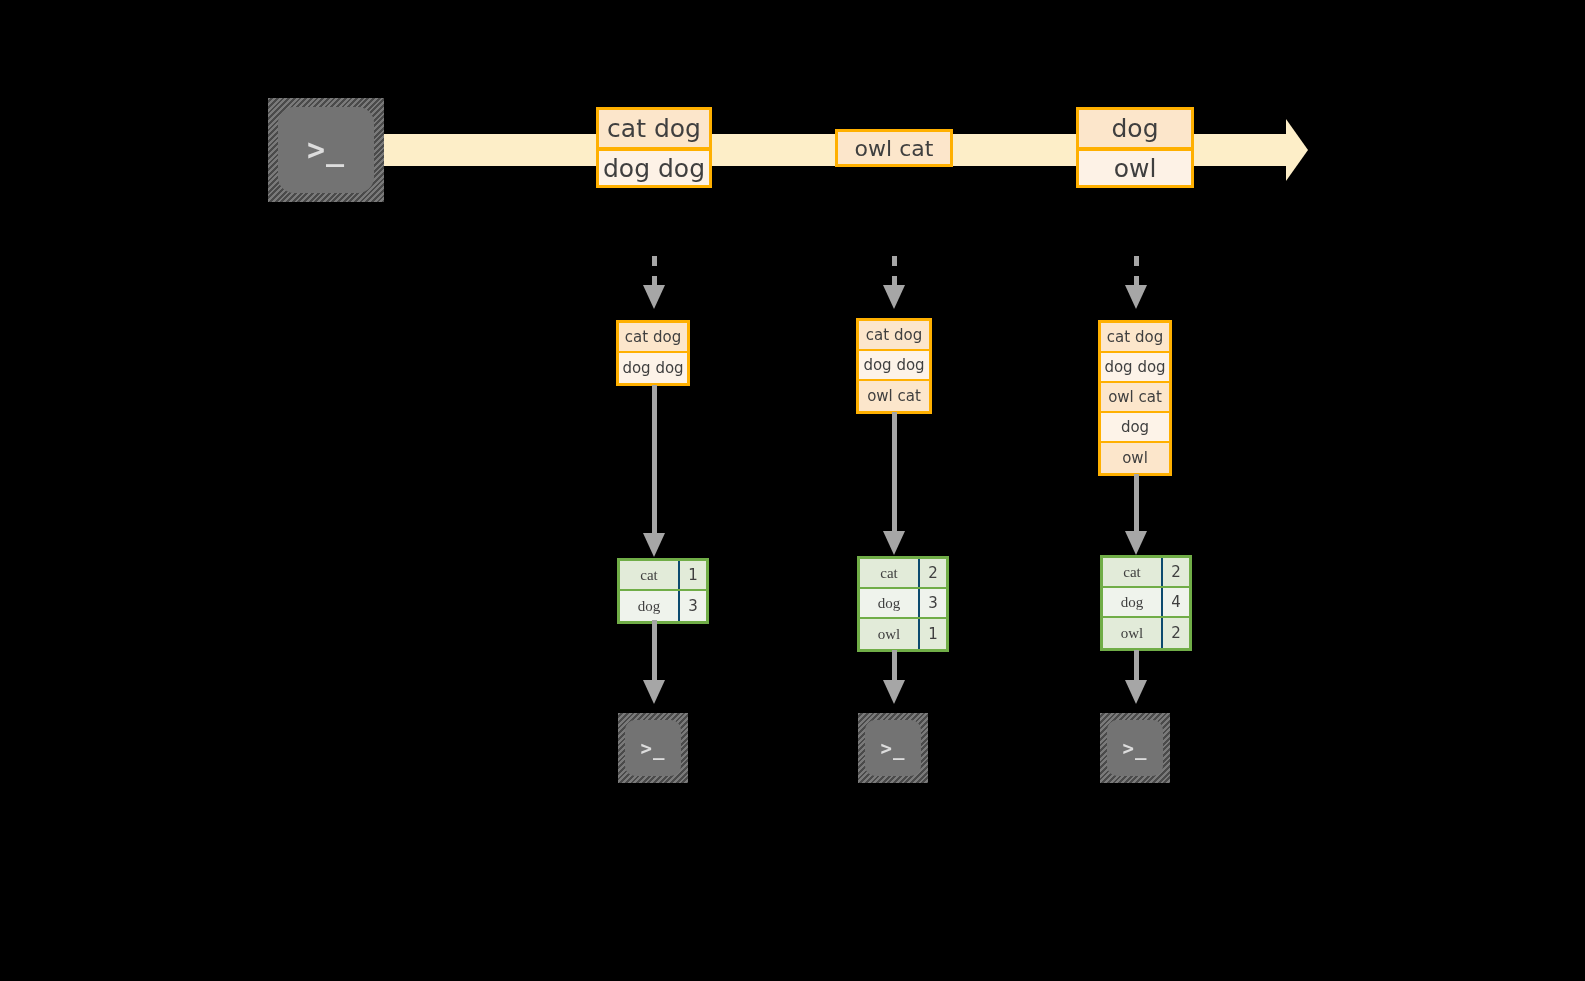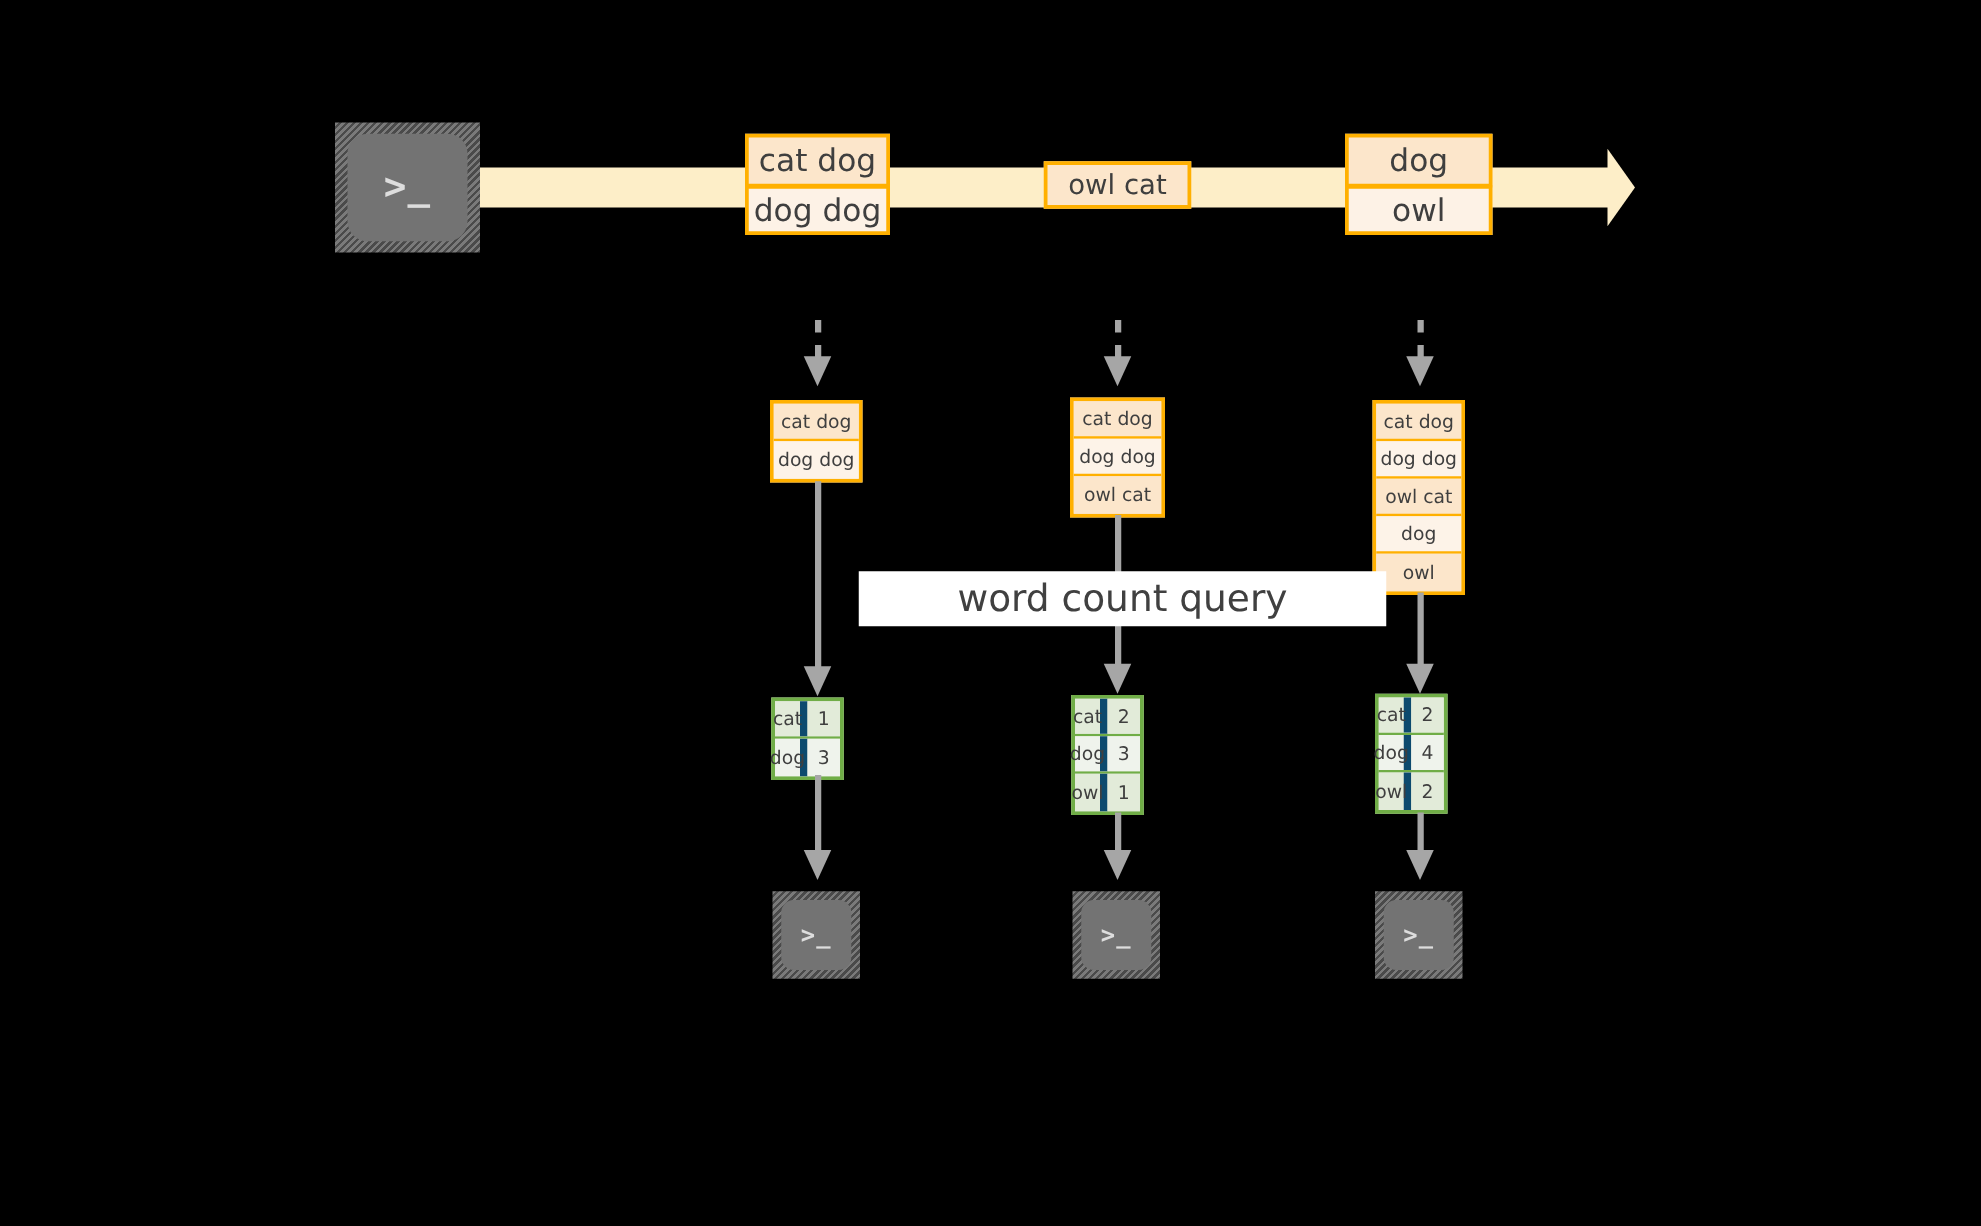--- a/index.html
+++ b/index.html
@@ -122,21 +122,21 @@
   .gtable .grow:last-child { border-bottom: none; }
   .gtable .gcell {
     box-sizing: border-box;
     display: flex;
     align-items: center;
     justify-content: center;
     font-size: 15px;
     color: #3f3f3f;
     background: #e2ebd9;
   }
-  .gtable .gcell.word { width: 26px; border-right: 6px solid #0c4a6e; }
+  .gtable .gcell.word { width: 60px; border-right: 2px solid #0c4a6e; font-family: Liberation Serif, serif; }
   .gtable .gcell.count { width: 26px; }
   .gtable .grow.alt .gcell { background: #eff3ec; }
 
   
   .gline {
     position: absolute;
     width: 5px;
     background: #a6a6a6;
   }
   .gline.dashed {
@@ -280,15 +280,14 @@
   </div>
 
   <div class="gline" style="left:1134px; top:650px; height:32px;"></div>
   <div class="ghead" style="left:1125px; top:680px;"></div>
 
   <div class="terminal small" style="left:1100px; top:713px;">
     <div class="inner"></div>
     <div class="prompt">&gt;_</div>
   </div>
 
-  <div class="query-band" style="left:687px; top:457px; width:422px; height:44px;">word count query</div>
 
 </div>
 
 </body></html>

